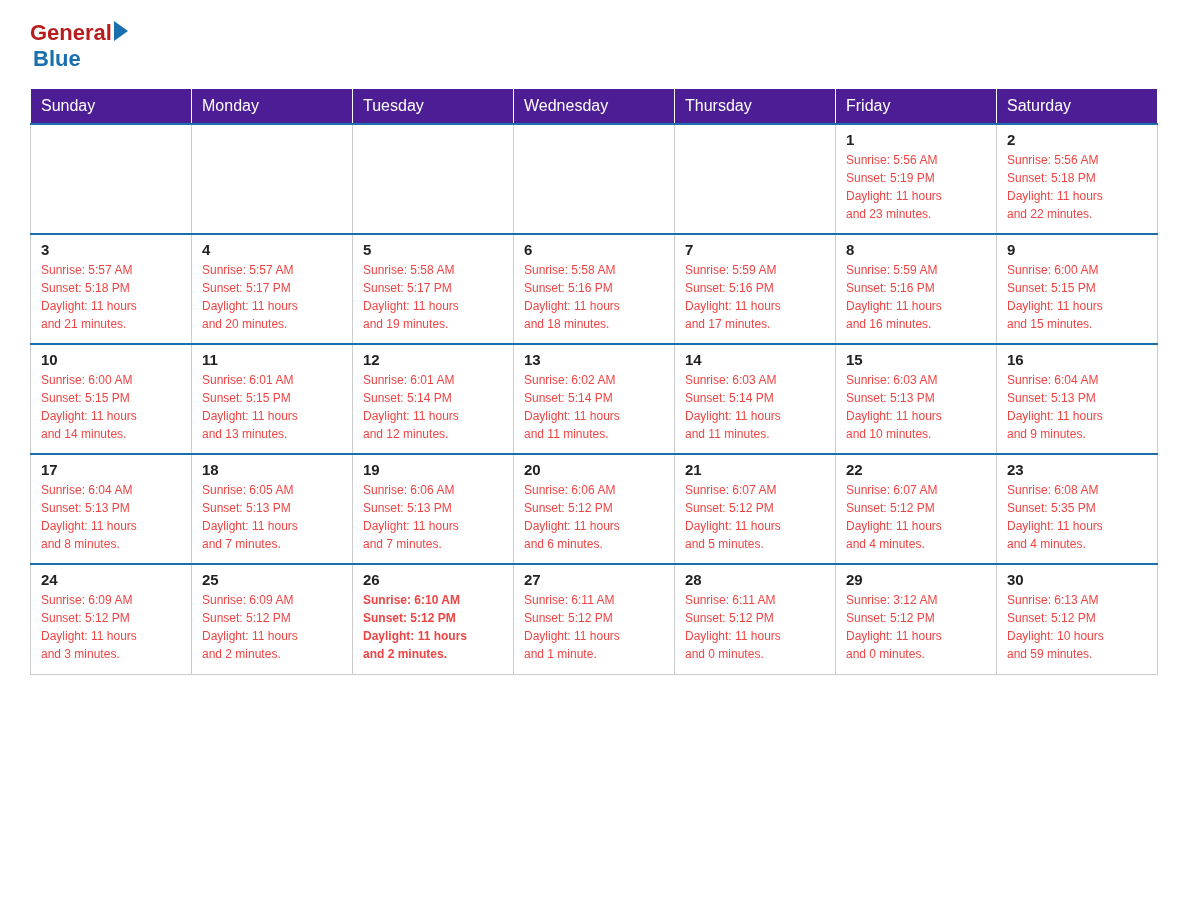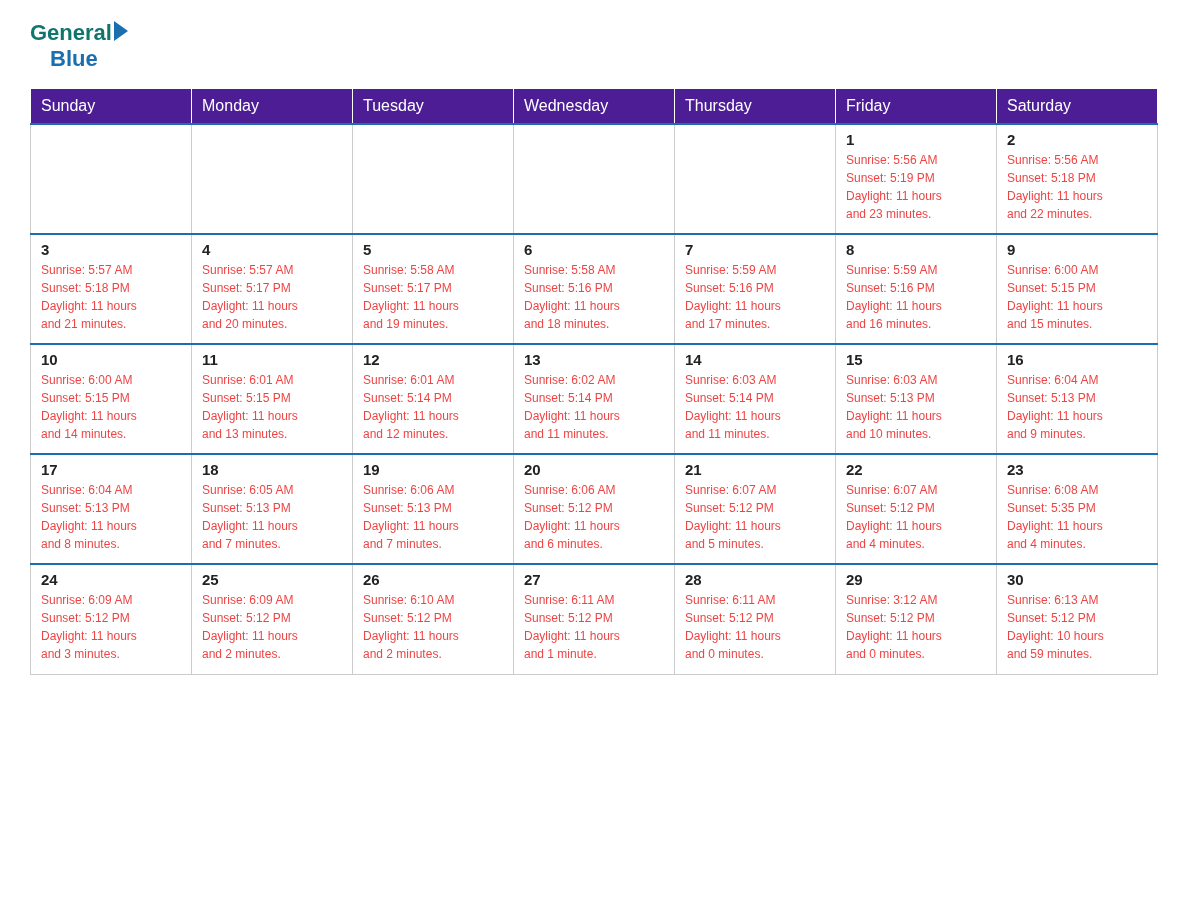--- a/index.html
+++ b/index.html
@@ -12,21 +12,21 @@
     }
     .header-area {
       display: flex;
       justify-content: space-between;
       align-items: flex-start;
       margin-bottom: 16px;
     }
     .logo-text-general {
       font-size: 22px;
       font-weight: bold;
-      color: #0f766e;
+      color: #b91c1c;
     }
     .logo-text-blue {
       font-size: 22px;
       font-weight: bold;
       color: #1a6faf;
     }
     .logo-triangle {
       width: 0;
       height: 0;
       border-left: 14px solid #1a6faf;
@@ -92,21 +92,21 @@
     .logo-wrapper {
       display: flex;
       flex-direction: column;
       align-items: flex-start;
     }
     .logo-line1 {
       display: flex;
       align-items: center;
     }
     .logo-line2 {
-      margin-left: 20px;
+      margin-left: 3px;
     }
   </style>
 </head>
 <body>
 
 <div class="header-area">
   <div class="logo-wrapper">
     <div class="logo-line1">
       <span class="logo-text-general">General</span>
       <div class="logo-triangle"></div>
@@ -316,21 +316,21 @@
         </td>
         <td>
           <div class="day-number">25</div>
           <div class="day-info" style="white-space: pre-line;">Sunrise: 6:09 AM
 Sunset: 5:12 PM
 Daylight: 11 hours
 and 2 minutes.</div>
         </td>
         <td>
           <div class="day-number">26</div>
-          <div class="day-info" style="white-space: pre-line;">Sunrise: 6:10 AM
+          <div class="day-info" style="white-space: pre-line; font-weight: bold;">Sunrise: 6:10 AM
 Sunset: 5:12 PM
 Daylight: 11 hours
 and 2 minutes.</div>
         </td>
         <td>
           <div class="day-number">27</div>
           <div class="day-info" style="white-space: pre-line;">Sunrise: 6:11 AM
 Sunset: 5:12 PM
 Daylight: 11 hours
 and 1 minute.</div>

